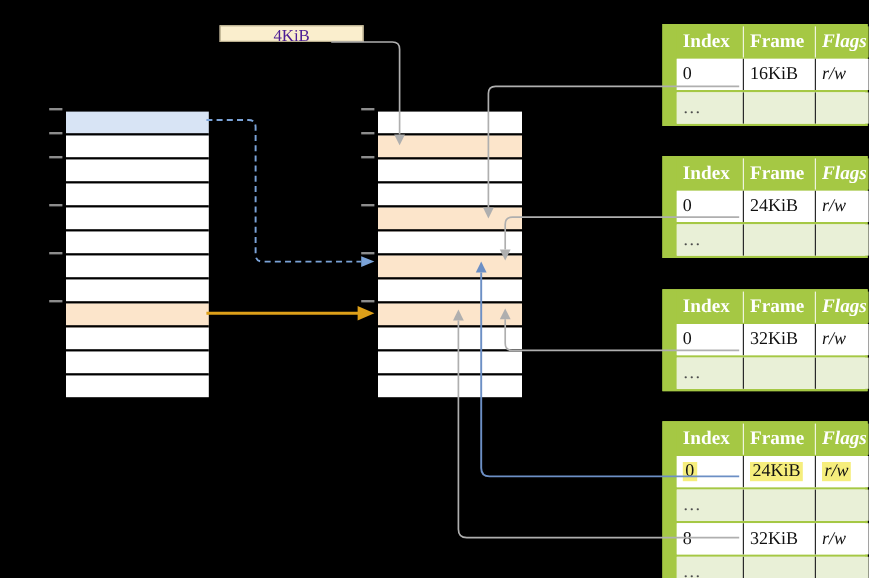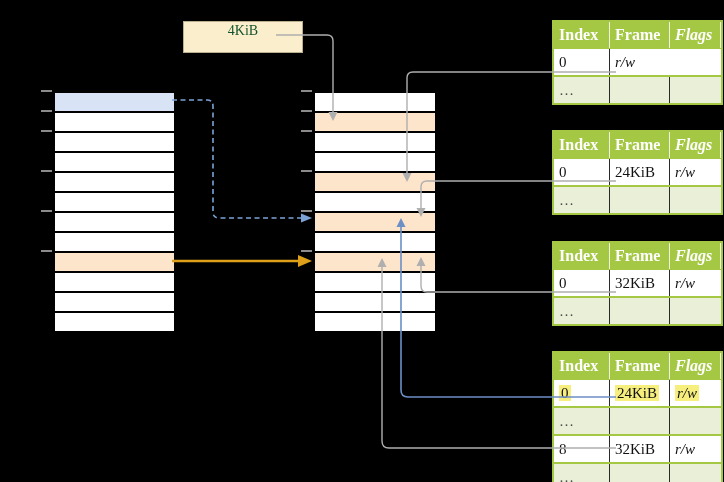--- a/index.html
+++ b/index.html
@@ -11,27 +11,27 @@
   .memcol{position:absolute;top:91px;width:119px;border:2px solid #000;background:#000;}
   .memcol .mrow{height:18px;background:#fff;border-bottom:2px solid #000;}
   .memcol .mrow:last-child{border-bottom:none;}
   .memcol .mrow.blue{background:var(--blue-row);}
   .memcol .mrow.orange{background:var(--orange-row);}
   #left-col{left:53px;}
   #mid-col{left:313px;width:120px;}
   .tick{position:absolute;width:11px;height:2px;background:var(--tick);}
   
   #page-size-label{
-    position:absolute;left:183px;top:21px;width:120px;height:32px;
+    position:absolute;left:183px;top:21px;width:120px;height:14px;
     background:var(--cream);border:1px solid #b9ae8e;box-sizing:border-box;
-    text-align:center;font-size:14px;line-height:17px;color:#14532d;
+    text-align:center;font-size:14px;line-height:17px;color:#4c1d95;
   }
   
   .ptable{position:absolute;left:552px;width:171px;background:var(--table-green);
-    border:2px solid var(--table-green);box-sizing:border-box;}
+    border:2px solid var(--table-green);box-sizing:border-box;padding-left:10px;}
   .prow{display:grid;grid-template-columns:56px 60px 51px;background:#fff;}
   .prow + .prow{margin-top:2px;}
   .phead{background:var(--table-green);margin-top:0 !important;}
   .phead + .prow{margin-top:1px;}
   .pcell{padding:3px 0 3px 5px;font-size:15px;line-height:20px;color:#111;
     border-right:1px solid #2a2a2a;background:#fff;overflow:hidden;white-space:nowrap;}
   .pcell:last-child{border-right:none;font-style:italic;}
   .phead .pcell{background:var(--table-green);color:#fff;font-weight:bold;
     font-size:16px;border-right:1px solid #eef4dd;}
   .prow.alt .pcell{background:var(--green-light);color:#4d4d4d;}
@@ -88,20 +88,21 @@
   <div></div>
 
   <div class="ptable" style="top:20px">
     <div class="prow phead">
       <div class="pcell">Index</div>
       <div class="pcell">Frame</div>
       <div class="pcell">Flags</div>
     </div>
     <div class="prow">
       <div class="pcell">0</div>
+      <div class="pcell">16KiB</div>
       <div class="pcell">r/w</div>
     </div>
     <div class="prow alt">
       <div class="pcell">…</div>
       <div class="pcell"></div>
       <div class="pcell"></div>
     </div>
   </div>
 
   <div class="ptable" style="top:130px">

